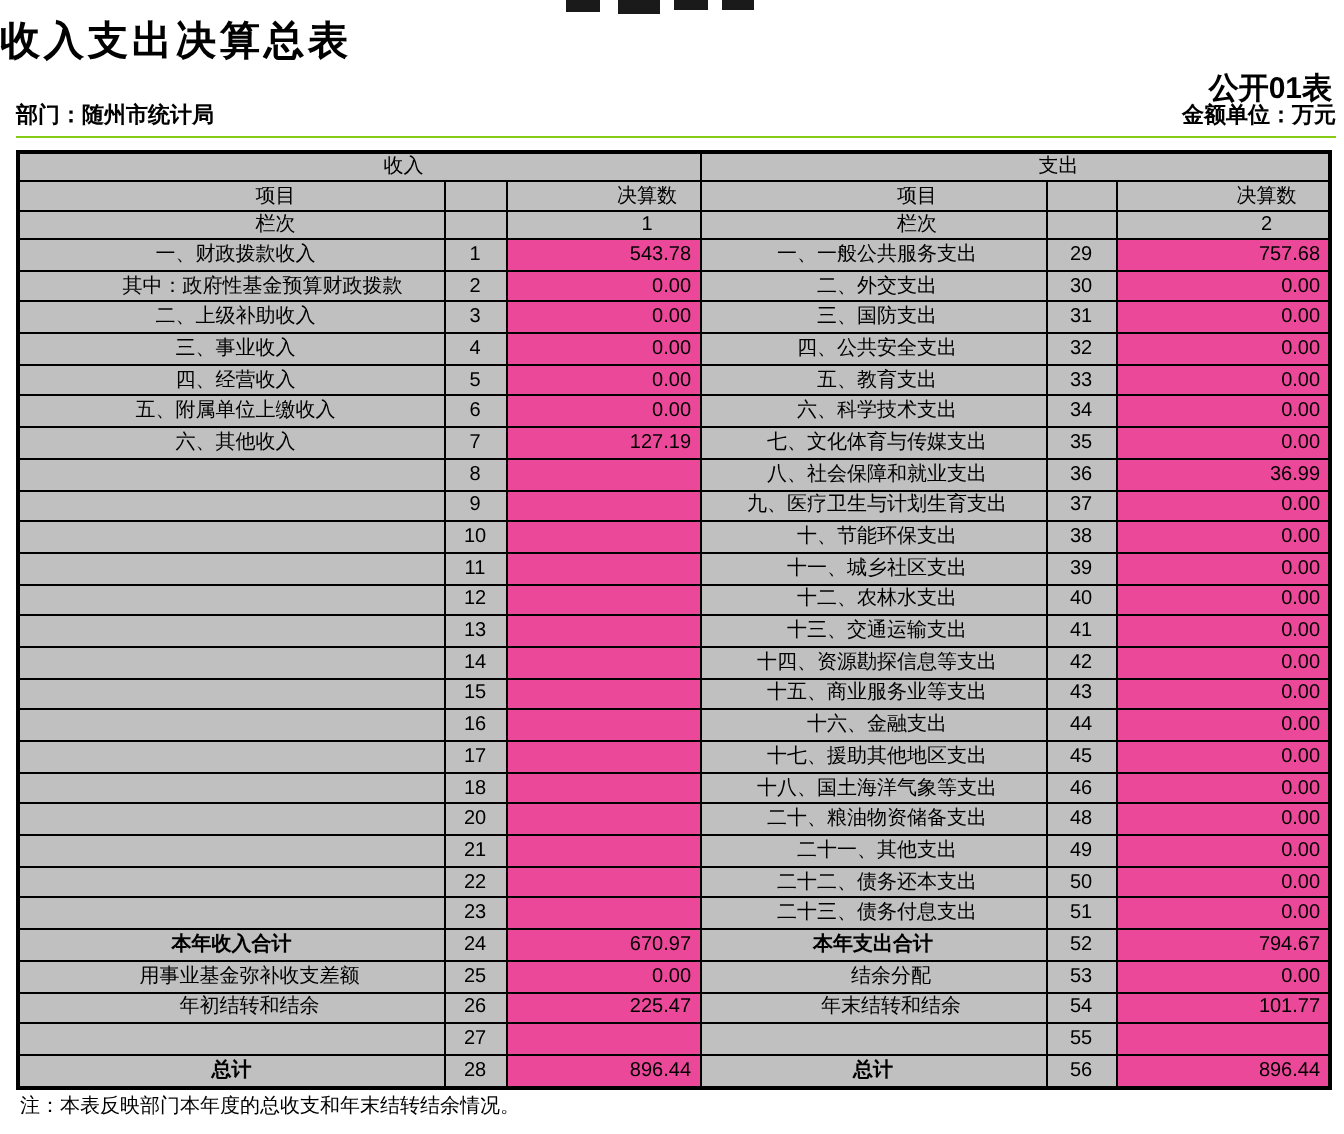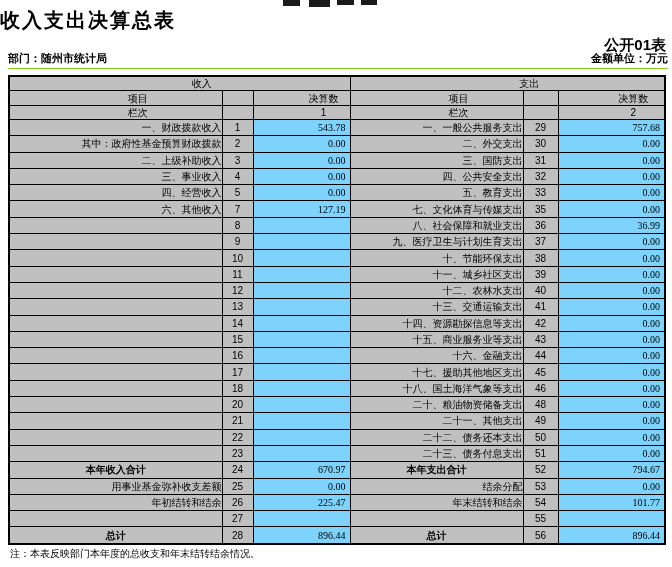--- a/index.html
+++ b/index.html
@@ -34,23 +34,23 @@
     border:2px solid #000;font-size:10px;
   }
   td{
     border:1px solid #000;background:#c0c0c0;padding:0;
     overflow:hidden;white-space:nowrap;line-height:13px;
   }
   thead td{text-align:center;padding-left:44px;}
   tr.hdr-section td{height:12px;}
   tr.hdr-cols td{height:14px;}
   tr.hdr-index td{height:13px;}
-  td.item{text-align:right;padding-left:4px;}
+  td.item{text-align:center;padding-left:4px;}
   td.line{text-align:center;}
-  td.amount{background:#7dd3fc;text-align:right;padding-right:4px;font-family:Liberation Serif, serif;}
+  td.amount{background:#ec4899;text-align:right;padding-right:4px;}
   td.indent-1{padding-left:18px;}
   td.indent-2{padding-left:31px;}
   td.total{text-align:center;font-weight:bold;padding-left:0;}
   .note{
     font-size:10px;margin:3px 0 0 10px;line-height:12px;
   }
 </style>
 </head>
 <body>
 
@@ -134,20 +134,28 @@
   </tr>
       <tr>
     <td class="item">四、经营收入</td>
     <td class="line">5</td>
     <td class="amount">0.00</td>
     <td class="item">五、教育支出</td>
     <td class="line">33</td>
     <td class="amount">0.00</td>
   </tr>
       <tr>
+    <td class="item">五、附属单位上缴收入</td>
+    <td class="line">6</td>
+    <td class="amount">0.00</td>
+    <td class="item">六、科学技术支出</td>
+    <td class="line">34</td>
+    <td class="amount">0.00</td>
+  </tr>
+      <tr>
     <td class="item">六、其他收入</td>
     <td class="line">7</td>
     <td class="amount">127.19</td>
     <td class="item">七、文化体育与传媒支出</td>
     <td class="line">35</td>
     <td class="amount">0.00</td>
   </tr>
       <tr>
     <td class="item"></td>
     <td class="line">8</td>

